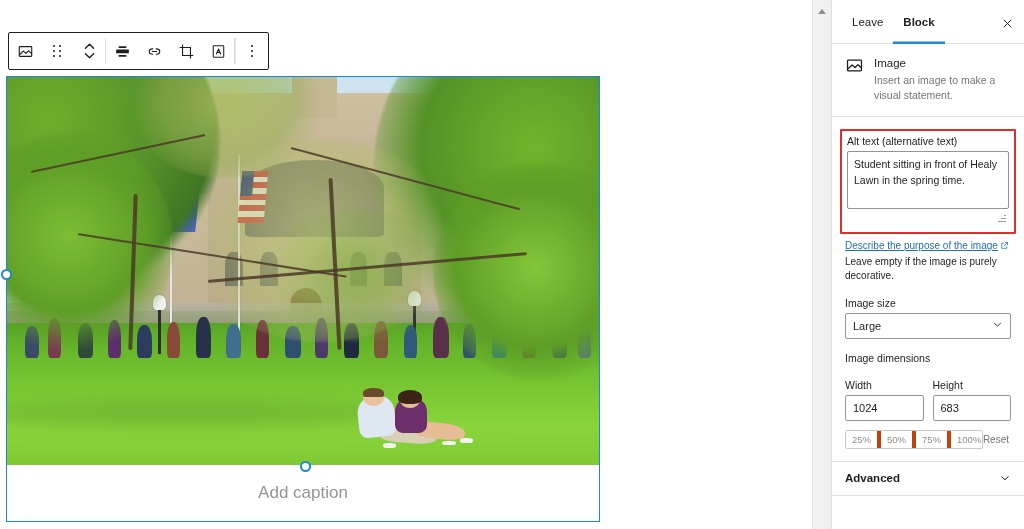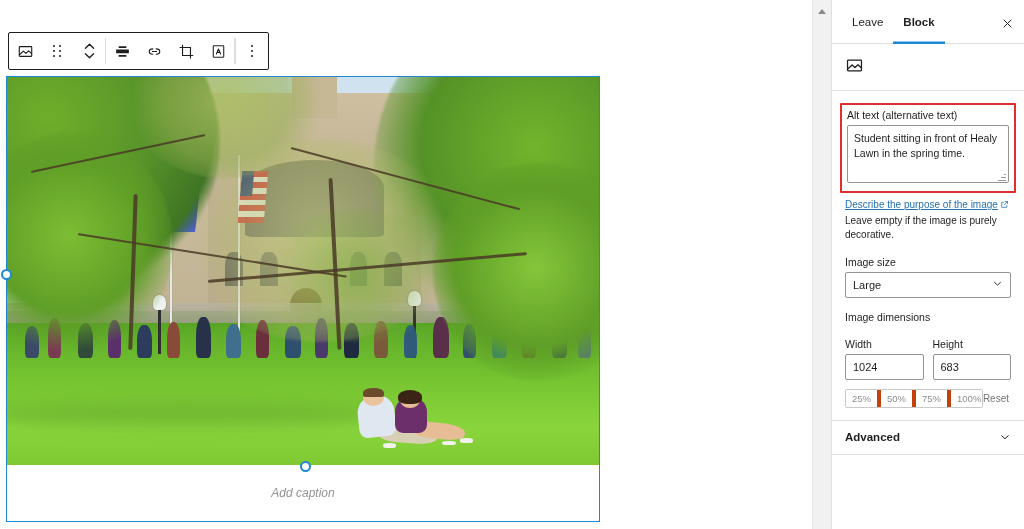--- a/index.html
+++ b/index.html
@@ -117,21 +117,21 @@
   .branch{position:absolute;background:#4a3a26;transform-origin:left center;border-radius:2px;opacity:.85;}
   .lamp{position:absolute;width:3px;background:#2e2e2e;}
   .lamp::before{content:"";position:absolute;left:-5px;top:-12px;width:13px;height:15px;
     background:#eef1f0;border-radius:48% 48% 30% 30%;box-shadow:0 0 2px rgba(0,0,0,.3);}
 
   
   .caption{
     position:absolute;left:0;bottom:0;width:100%;height:56px;
     display:flex;align-items:center;justify-content:center;background:#fff;
   }
-  .caption span{font-size:12px;color:#949494;font-style:italic;}
+  .caption span{font-size:17px;color:#949494;}
 
   
   .handle{
     position:absolute;width:11px;height:11px;border-radius:50%;
     background:#fff;border:2px solid #1e88d4;box-sizing:border-box;z-index:25;cursor:pointer;
   }
   .h-left{left:-6px;top:192px;}
   .h-bottom{left:293px;top:384px;}
 
   
@@ -179,21 +179,21 @@
   }
   .panel-head .ph-title{font-size:11.5px;font-weight:bold;color:#1e1e1e;}
   .chev{width:12px;height:12px;color:#1e1e1e;}
 
   .panel-body{padding:10px 13px 12px 13px;}
 
   .field-label{font-size:10.5px;color:#1e1e1e;margin-bottom:4px;display:block;}
 
   .alt-wrap{
     position:relative;border:2px solid #e02e2e;border-radius:1px;
-    margin:2px -5px 0 -5px;padding:4px 5px 6px 5px;box-sizing:border-box;
+    margin:2px -5px 0 -5px;padding:4px 5px 21px 5px;box-sizing:border-box;
   }
   .alt-area{
     width:100%;height:58px;box-sizing:border-box;
     border:1px solid #949494;border-radius:2px;background:#fff;
     padding:5px 6px;font-size:10.5px;line-height:1.45;color:#1e1e1e;resize:none;
     font-family:"Liberation Sans",sans-serif;overflow:hidden;
   }
   .alt-grip{position:absolute;right:8px;bottom:10px;width:8px;height:8px;pointer-events:none;}
   .alt-grip i{position:absolute;right:0;background:#9a9a9a;height:1px;}
   .alt-help{font-size:10px;line-height:1.45;color:#1e1e1e;margin-top:5px;}
@@ -415,20 +415,24 @@
       </div>
     </div>
 
     <div class="blockcard">
       <div class="bc-icon">
         <svg width="19" height="19" viewBox="0 0 24 24" fill="none" stroke="currentColor" stroke-width="1.6">
           <rect x="3.2" y="5.2" width="17.6" height="13.6" rx="1"></rect>
           <path d="M3.8 16.2 L9 11.4 L12.6 14.6 L16.4 11 L20.2 14.6" stroke-linecap="round" stroke-linejoin="round"></path>
         </svg>
       </div>
+      <div>
+        <div class="bc-title">Image</div>
+        <div class="bc-desc">Insert an image to make a visual statement.</div>
+      </div>
     </div>
 
 
     <div class="panel-body">
 
       <div class="alt-wrap">
         <label class="field-label">Alt text (alternative text)</label>
         <textarea class="alt-area" placeholder="" style="">Student sitting in front of Healy Lawn in the spring time.</textarea>
         <span class="alt-grip">
           <i style="bottom:0;width:8px;"></i>

